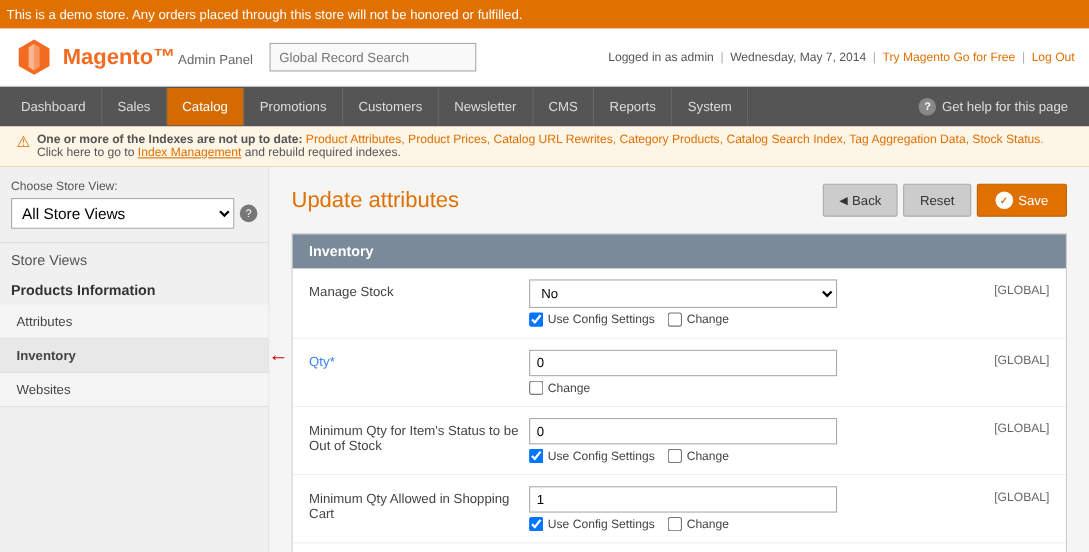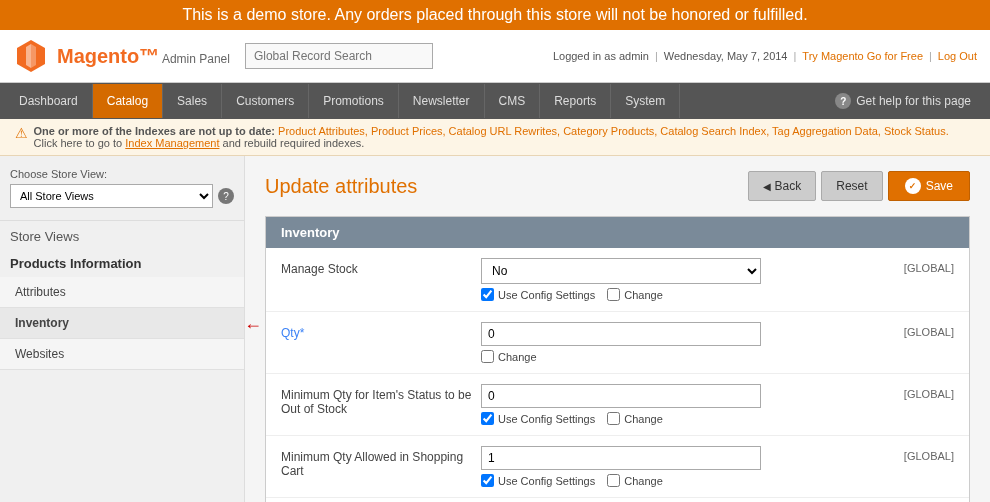--- a/index.html
+++ b/index.html
@@ -2,23 +2,22 @@
 <html><head>
   <meta charset="utf-8">
   <style>
     * { box-sizing: border-box; margin: 0; padding: 0; }
     body { font-family: Arial, sans-serif; font-size: 12px; color: #333; background: #f5f5f5; width: 990px; }
 
     
     .demo-banner {
       background: #e07000;
       color: #fff;
-      text-align: center;
       padding: 6px;
-      font-size: 16px;
+      font-size: 12px;
     }
 
     
     .header {
       background: #fff;
       border-bottom: 1px solid #ccc;
       display: flex;
       align-items: center;
       padding: 8px 13px;
       gap: 15px;
@@ -148,21 +147,21 @@
       margin-bottom: 4px;
     }
     .store-view-select-row {
       display: flex;
       align-items: center;
       gap: 5px;
     }
     .store-view-select {
       flex: 1;
       padding: 4px 5px;
-      font-size: 11px;
+      font-size: 14px;
       border: 1px solid #aaa;
       background: #fff;
     }
     .help-icon {
       width: 16px;
       height: 16px;
       background: #777;
       border-radius: 50%;
       color: #fff;
       font-size: 10px;
@@ -353,24 +352,24 @@
     <span>Wednesday, May 7, 2014</span>
     <span class="separator">|</span>
     <a href="#">Try Magento Go for Free</a>
     <span class="separator">|</span>
     <a href="#">Log Out</a>
   </div>
 </div>
 
 <div class="nav">
   <div class="nav-item">Dashboard</div>
+  <div class="nav-item">Sales</div>
   <div class="nav-item active">Catalog</div>
-  <div class="nav-item">Sales</div>
+  <div class="nav-item">Promotions</div>
   <div class="nav-item">Customers</div>
-  <div class="nav-item">Promotions</div>
   <div class="nav-item">Newsletter</div>
   <div class="nav-item">CMS</div>
   <div class="nav-item">Reports</div>
   <div class="nav-item">System</div>
   <div class="nav-help">
     <span style="width:16px;height:16px;background:#888;border-radius:50%;display:inline-flex;align-items:center;justify-content:center;color:#fff;font-size:10px;font-weight:bold;">?</span>
     <span>Get help for this page</span>
   </div>
 </div>
 

